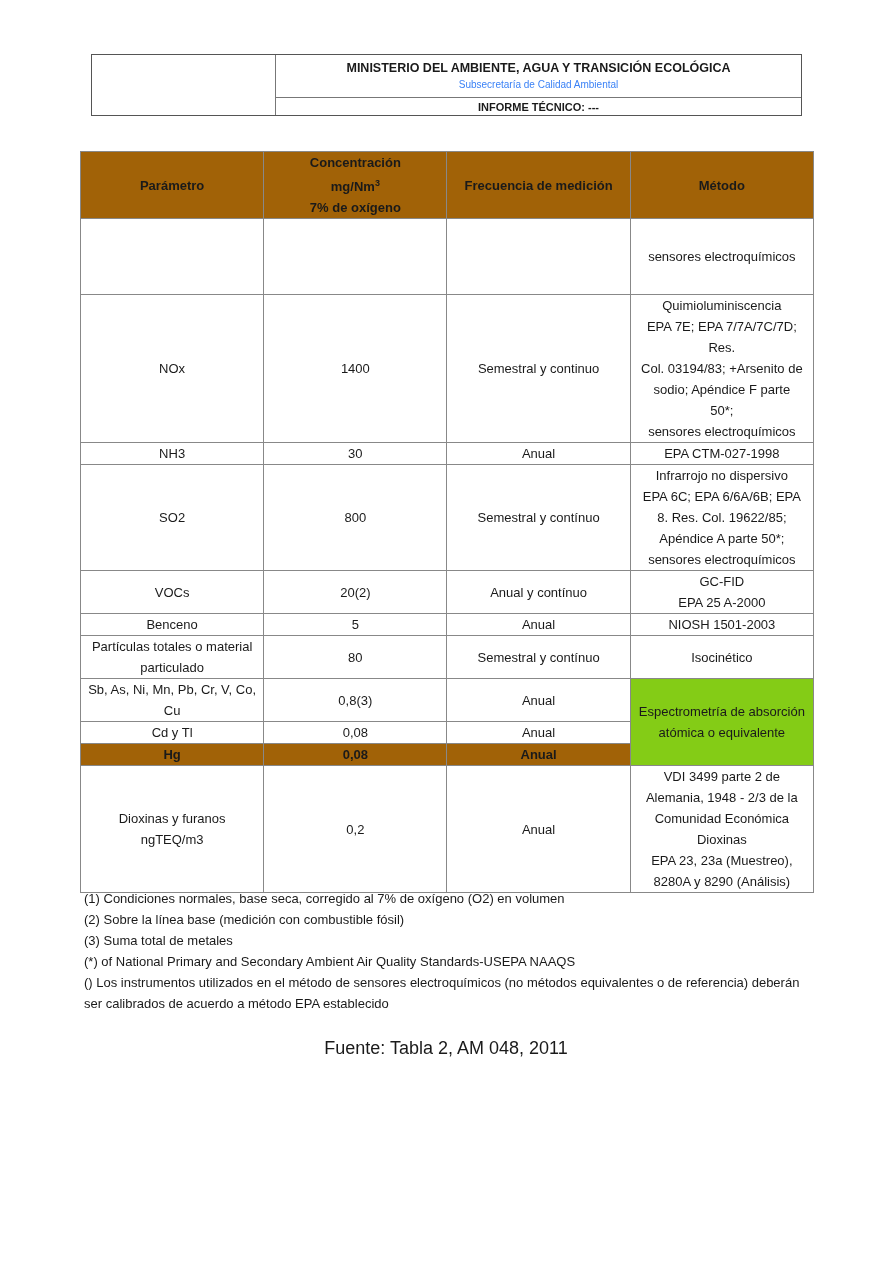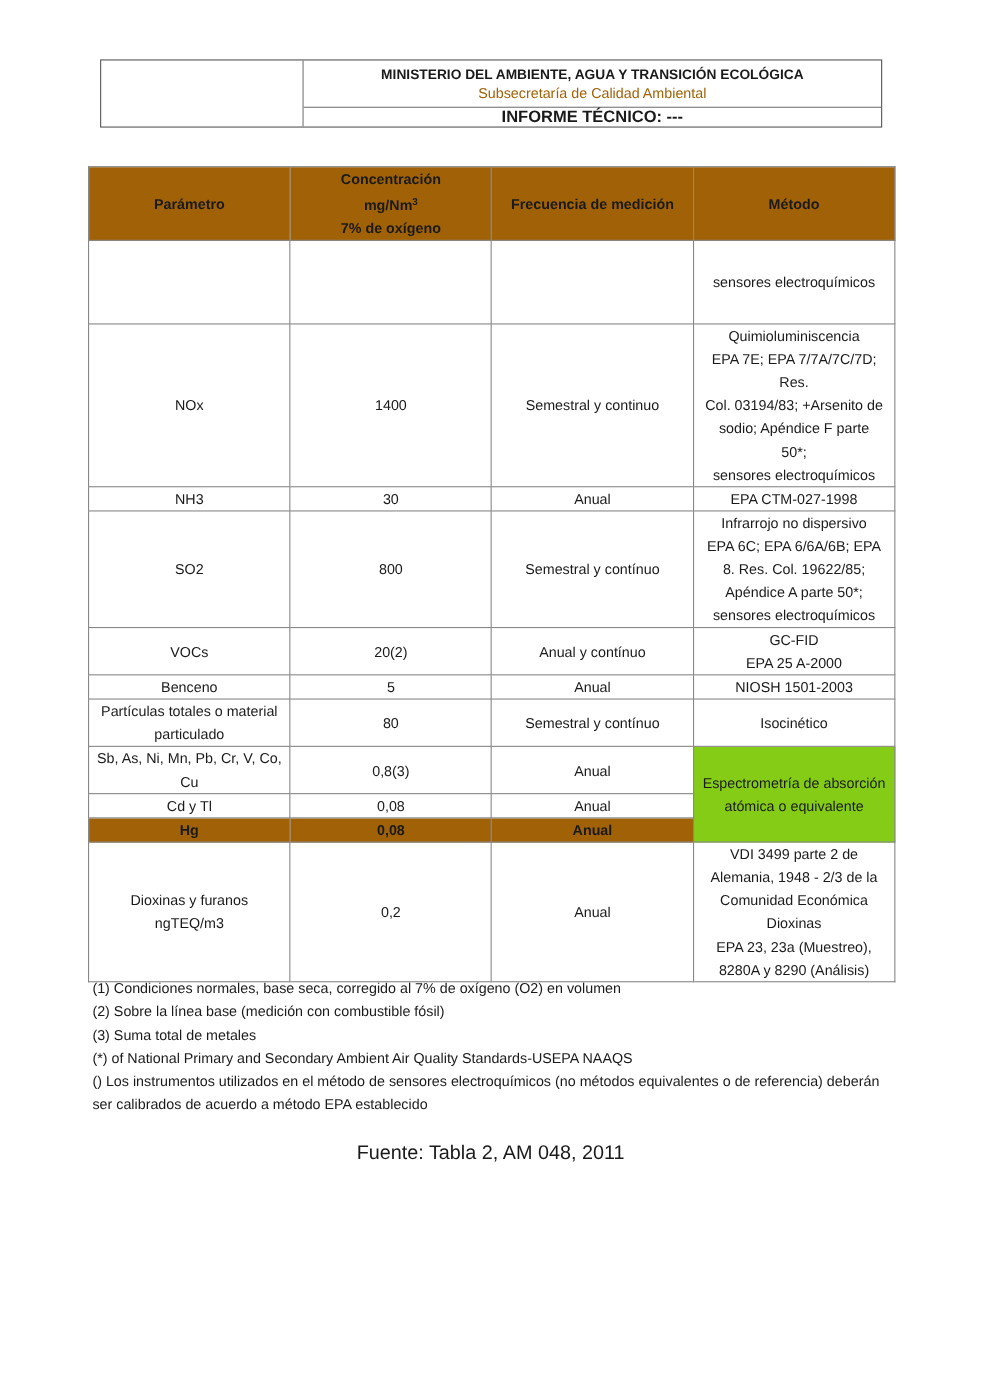--- a/index.html
+++ b/index.html
@@ -2,22 +2,22 @@
 <html><head>
 <meta charset="utf-8">
 <style>
   html, body { margin:0; padding:0; background:#ffffff; }
   body { width:892px; height:1263px; position:relative; font-family:"Liberation Sans", sans-serif; color:#1a1a1a; overflow:hidden; }
   .hdr { position:absolute; left:91px; top:54px; width:711px; height:62px; border:1px solid #555; box-sizing:border-box; display:flex; }
   .hdr .logo { width:183px; border-right:1px solid #777; }
   .hdr .right { flex:1; display:flex; flex-direction:column; }
   .hdr .top { height:43px; border-bottom:1px solid #777; text-align:center; padding-top:5px; box-sizing:border-box; }
   .hdr .ministry { font-size:12.5px; font-weight:bold; line-height:16px; }
-  .hdr .sub { font-size:13px; color:#a16207; line-height:17px; }
-  .hdr .bottom { flex:1; display:flex; align-items:center; justify-content:center; font-size:15px; font-weight:bold; }
+  .hdr .sub { font-size:10px; color:#3b82f6; line-height:17px; }
+  .hdr .bottom { flex:1; display:flex; align-items:center; justify-content:center; font-size:11px; font-weight:bold; }
   table.main { position:absolute; left:80px; top:151px; width:734px; border-collapse:collapse; table-layout:fixed; font-size:13px; }
   table.main td, table.main th { border:1px solid #888; text-align:center; vertical-align:middle; padding:0 3px; line-height:21px; }
   table.main th { background:#a16207; font-weight:bold; font-size:13px; height:62px; }
   .c1 { width:176px; } .c2 { width:176px; } .c3 { width:176px; } .c4 { width:176px; }
   td.top { vertical-align:top; }
   .hl { background:#a16207; font-weight:bold; }
   .hlm { background:#84cc16; font-weight:normal; }
   .notes { position:absolute; left:84px; top:888px; width:740px; font-size:13px; line-height:21px; }
   .source { position:absolute; left:0; width:892px; top:1038px; text-align:center; font-size:18px; }
   sup { font-size:9px; }

